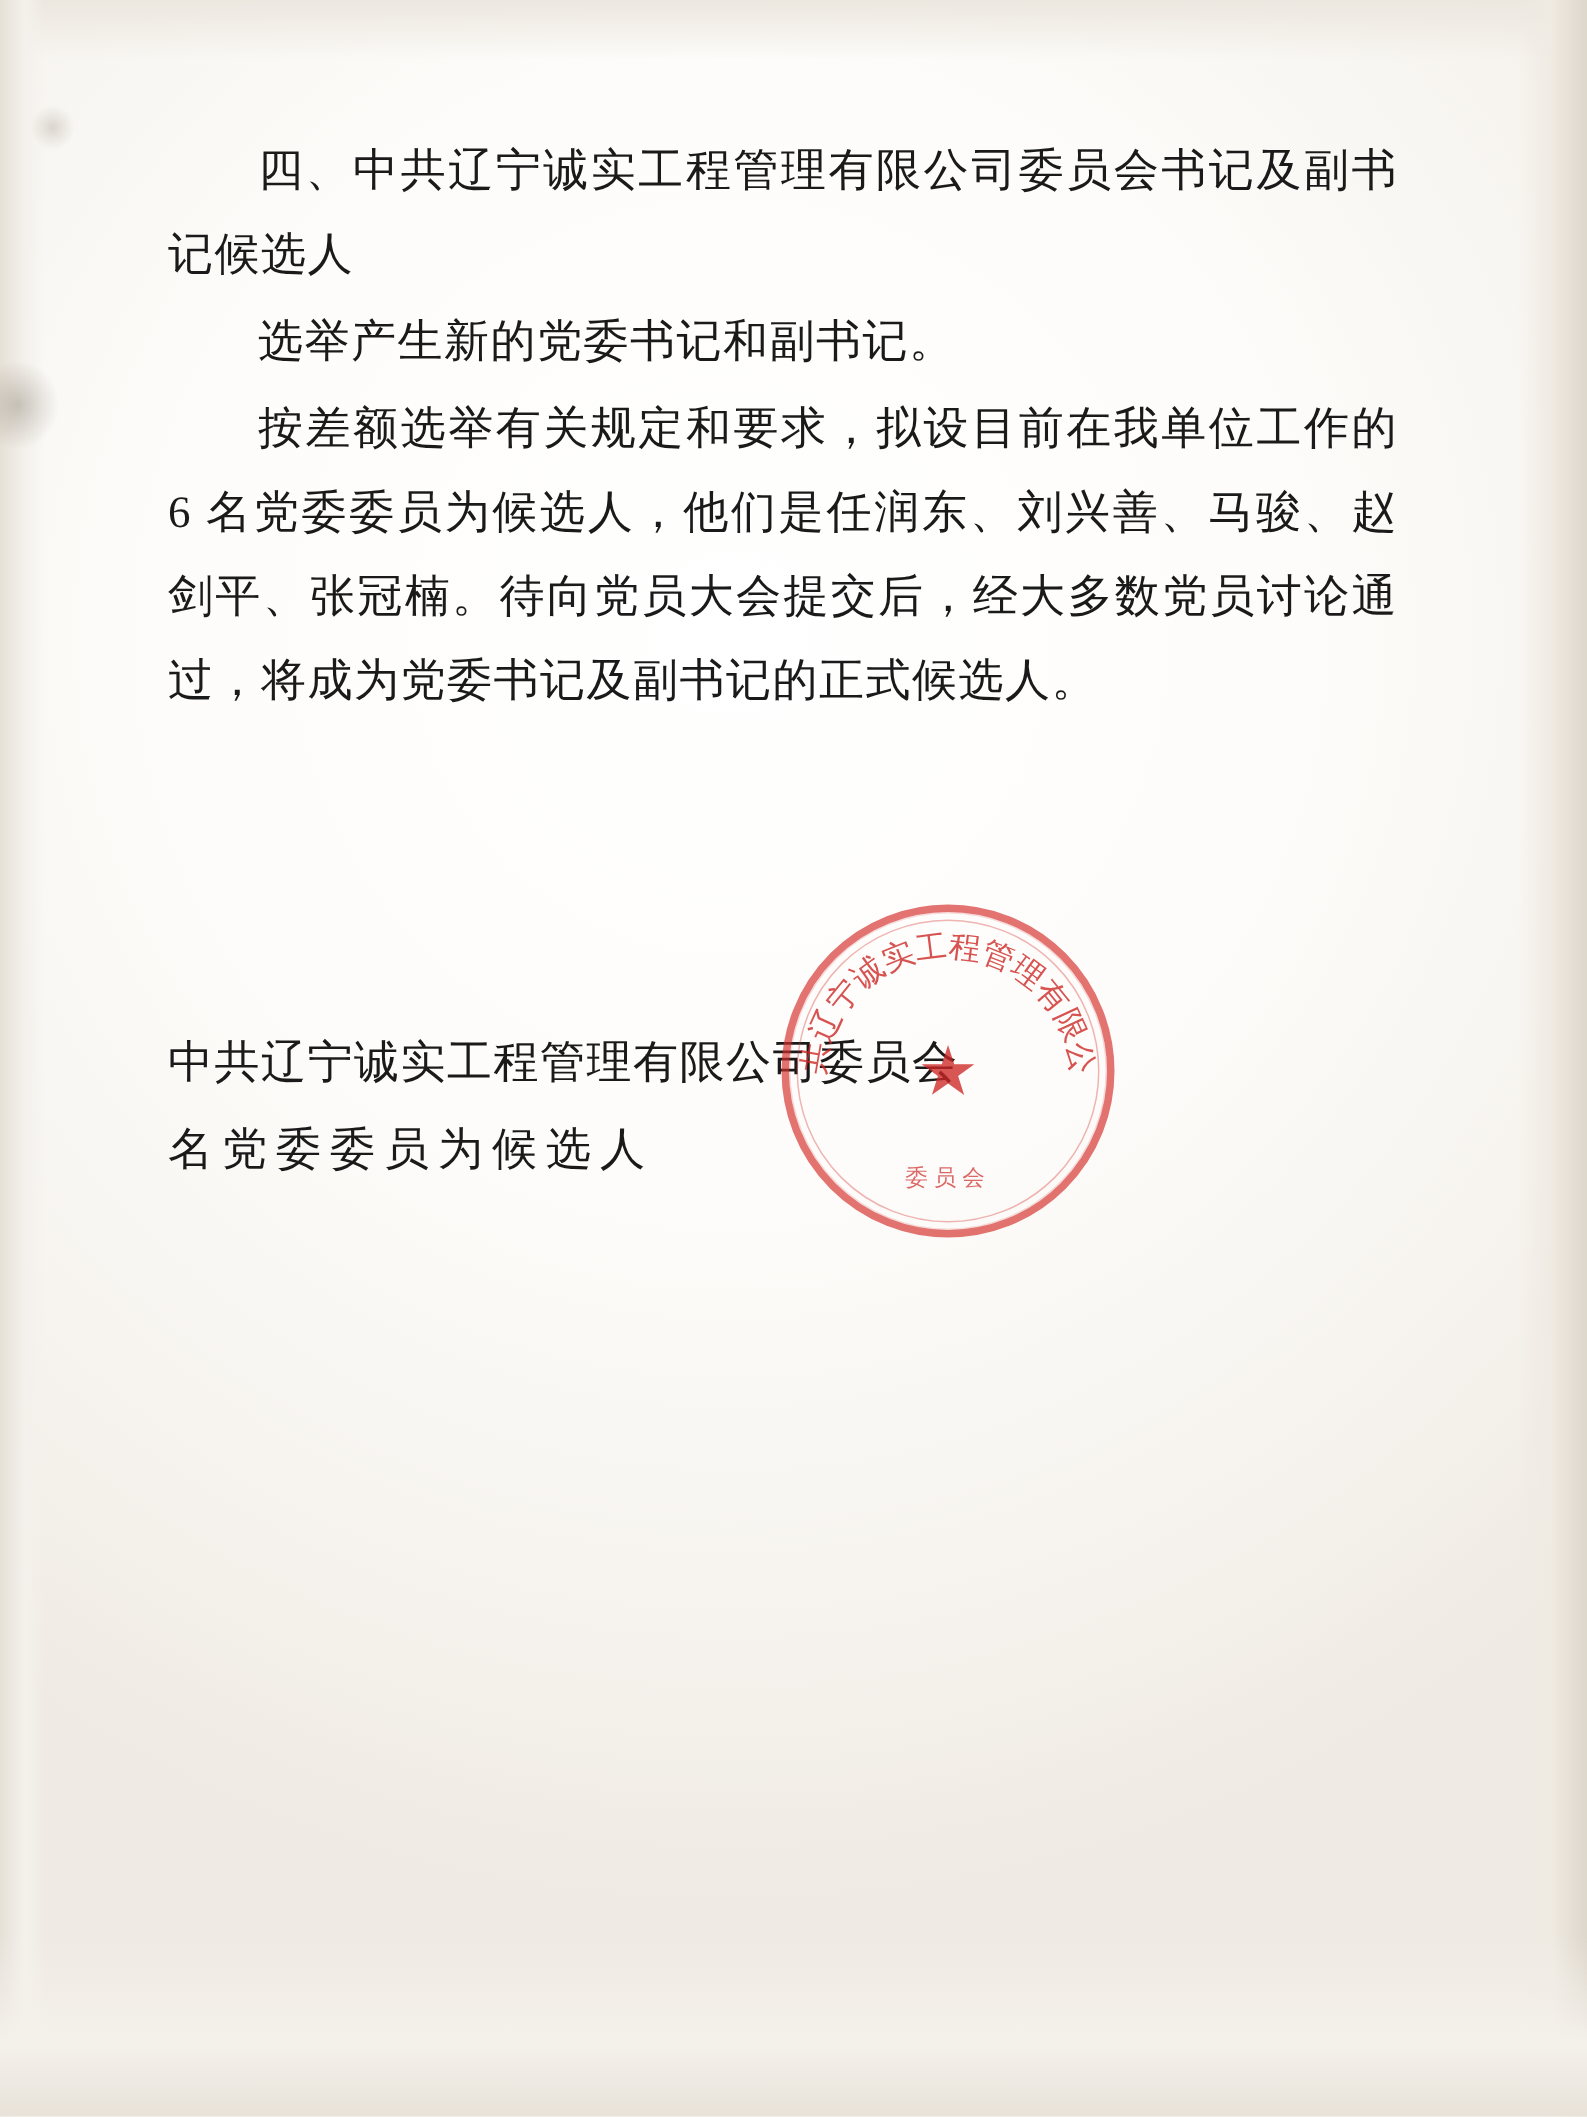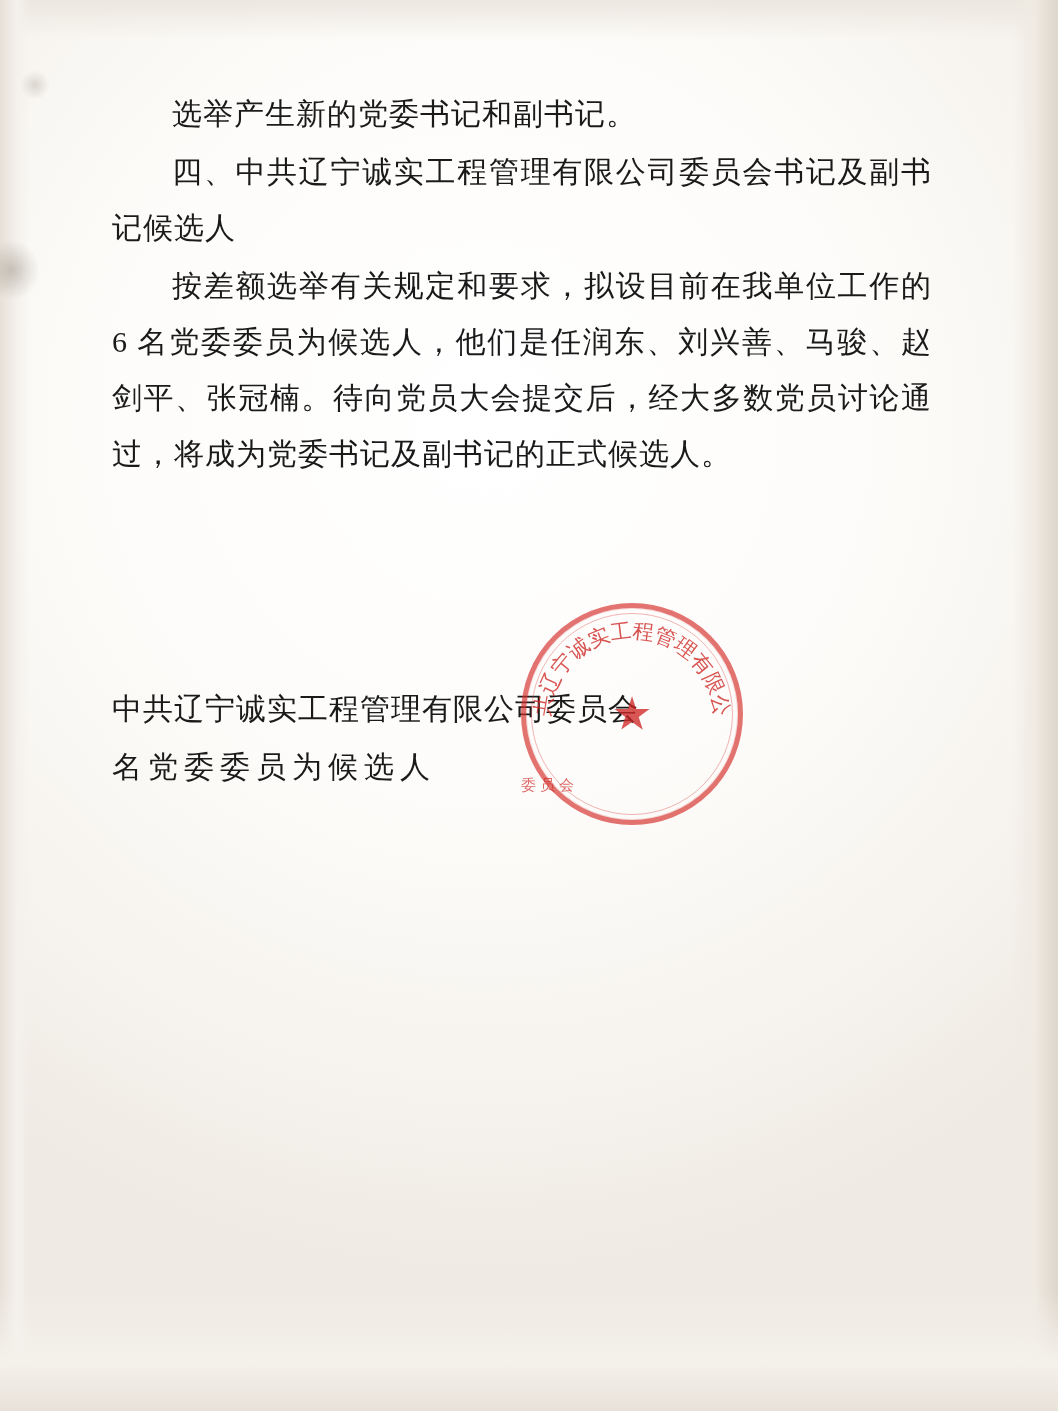--- a/index.html
+++ b/index.html
@@ -140,20 +140,21 @@
     transform: translate(-50%, -50%);
     font-size: 40px;
     color: rgba(205, 40, 38, 0.78);
     line-height: 1;
   }
   #seal .seal-bottom {
     position: absolute;
     left: 0;
     right: 0;
     bottom: 30px;
+    text-align: center;
     font-size: 15px;
     letter-spacing: 4px;
     color: rgba(205, 40, 38, 0.70);
     font-family: "Liberation Sans", sans-serif;
   }
   .seal-arc-text {
     font-size: 21px;
     letter-spacing: 0px;
     fill: rgba(205, 40, 38, 0.80);
     font-family: "Liberation Sans", sans-serif;
@@ -165,22 +166,22 @@
 <div id="page">
 
   <div class="edge-top"></div>
   <div class="edge-left"></div>
   <div class="edge-right"></div>
   <div class="edge-bottom"></div>
   <div class="smudge-a"></div>
   <div class="smudge-b"></div>
 
   <div id="doc-body">
+    <p class="para">四、中共辽宁诚实工程管理有限公司委员会书记及副书记候选人</p>
     <p class="para">选举产生新的党委书记和副书记。</p>
-    <p class="para">四、中共辽宁诚实工程管理有限公司委员会书记及副书记候选人</p>
     <p class="para">按差额选举有关规定和要求，拟设目前在我单位工作的 6 名党委委员为候选人，他们是任润东、刘兴善、马骏、赵剑平、张冠楠。待向党员大会提交后，经大多数党员讨论通过，将成为党委书记及副书记的正式候选人。</p>
   </div>
 
   <div id="signature">
     <span class="sig-line">中共辽宁诚实工程管理有限公司委员会</span>
     <span class="sig-date">名党委委员为候选人</span>
   </div>
 
   <div id="seal">
     <div class="ring"></div>

